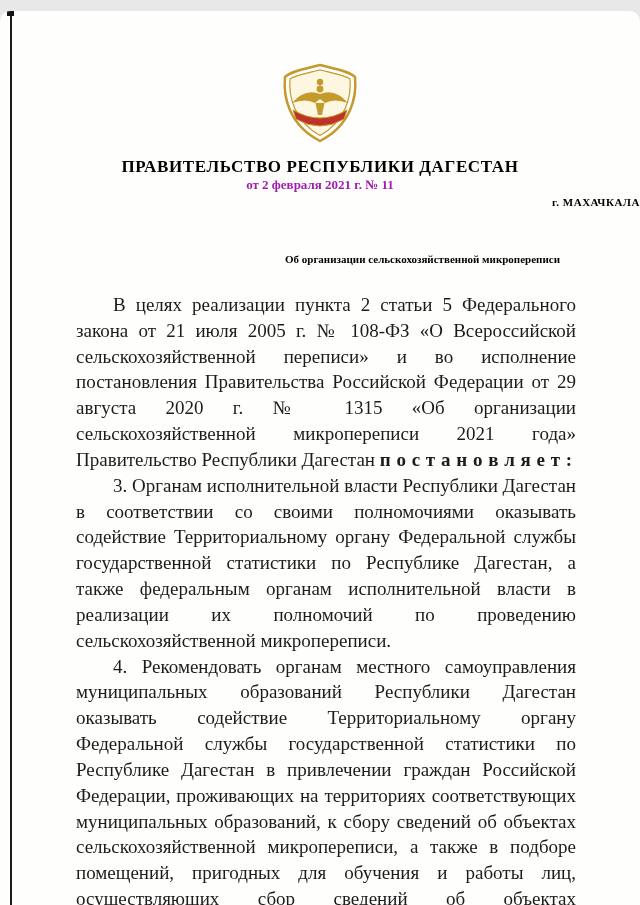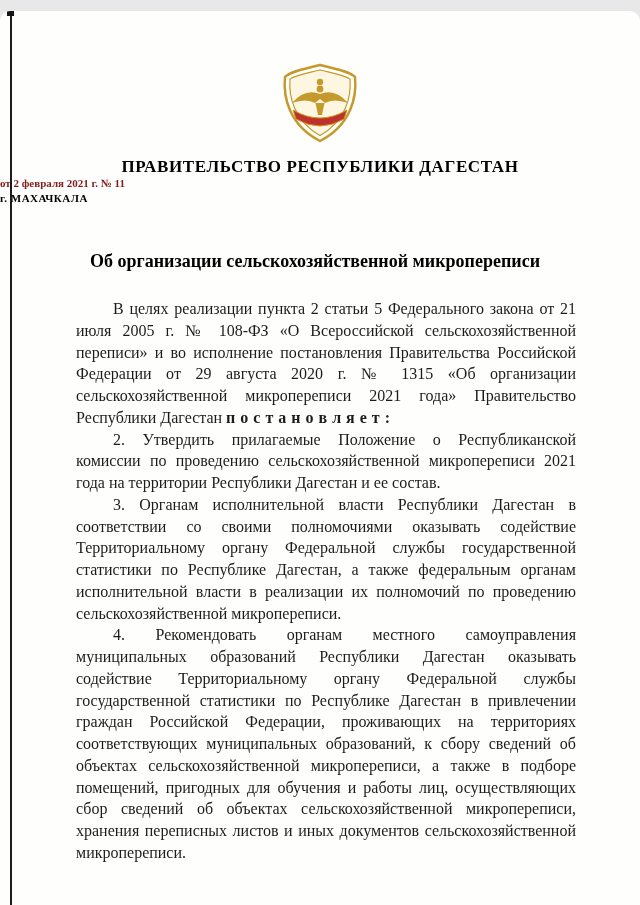--- a/index.html
+++ b/index.html
@@ -32,44 +32,45 @@
   .decree-title {
     margin: 9px 0 2px 0;
     text-align: center;
     font-size: 21px;
     font-weight: bold;
     letter-spacing: 1.5px;
     word-spacing: 7px;
     color:#000;
   }
   .decree-date {
-    font-size: 11px;
+    text-align: center;
+    font-size: 13px;
     font-weight: bold;
-    color:#7f1d1d;
+    color:#a21caf;
   }
   .decree-city {
-    text-align: left;
+    text-align: right;
     font-size: 11px;
     font-weight: bold;
     letter-spacing: 0.5px;
     margin-top: 3px;
     color:#000;
   }
   .subject {
     margin: 44px 80px 0 90px;
-    text-align: left;
-    font-size: 18px;
+    text-align: right;
+    font-size: 11px;
     font-weight: bold;
     line-height: 1.45;
     color:#000;
   }
   .doc-body { margin: 24px 64px 0 76px; }
   .para {
     margin: 0;
-    font-size: 16px;
+    font-size: 19px;
     line-height: 1.36;
     text-align: justify;
     text-indent: 37px;
   }
   .decree-word { font-weight: bold; letter-spacing: 0.5px; }
 </style>
 </head>
 <body>
 
 <div class="page">
@@ -99,18 +100,17 @@
   <h1 class="org-title">ПРАВИТЕЛЬСТВО РЕСПУБЛИКИ ДАГЕСТАН</h1>
   <div class="decree-date">от 2 февраля 2021 г. № 11</div>
   <div class="decree-city">г. МАХАЧКАЛА</div>
 
   <div class="subject">
     <div>Об организации сельскохозяйственной микропереписи</div>
   </div>
 
   <div class="doc-body">
     <p class="para"><span>В целях реализации пункта 2 статьи 5 Федерального закона от 21 июля 2005 г. № 108-ФЗ «О Всероссийской сельскохозяйственной переписи» и во исполнение постановления Правительства Российской Федерации от 29 августа 2020 г. № 1315 «Об организации сельскохозяйственной микропереписи 2021 года» Правительство Республики Дагестан</span> <b class="decree-word">п о с т а н о в л я е т :</b></p>
-    <p class="para">2. Утвердить прилагаемые Положение о Республиканской комиссии по проведению сельскохозяйственной микропереписи 2021 года на территории Республики Дагестан и ее состав.</p>
     <p class="para">3. Органам исполнительной власти Республики Дагестан в соответствии со своими полномочиями оказывать содействие Территориальному органу Федеральной службы государственной статистики по Республике Дагестан, а также федеральным органам исполнительной власти в реализации их полномочий по проведению сельскохозяйственной микропереписи.</p>
     <p class="para">4. Рекомендовать органам местного самоуправления муниципальных образований Республики Дагестан оказывать содействие Территориальному органу Федеральной службы государственной статистики по Республике Дагестан в привлечении граждан Российской Федерации, проживающих на территориях соответствующих муниципальных образований, к сбору сведений об объектах сельскохозяйственной микропереписи, а также в подборе помещений, пригодных для обучения и работы лиц, осуществляющих сбор сведений об объектах сельскохозяйственной микропереписи, хранения переписных листов и иных документов сельскохозяйственной микропереписи.</p>
   </div>
 
 </div>
 
 </body></html>

